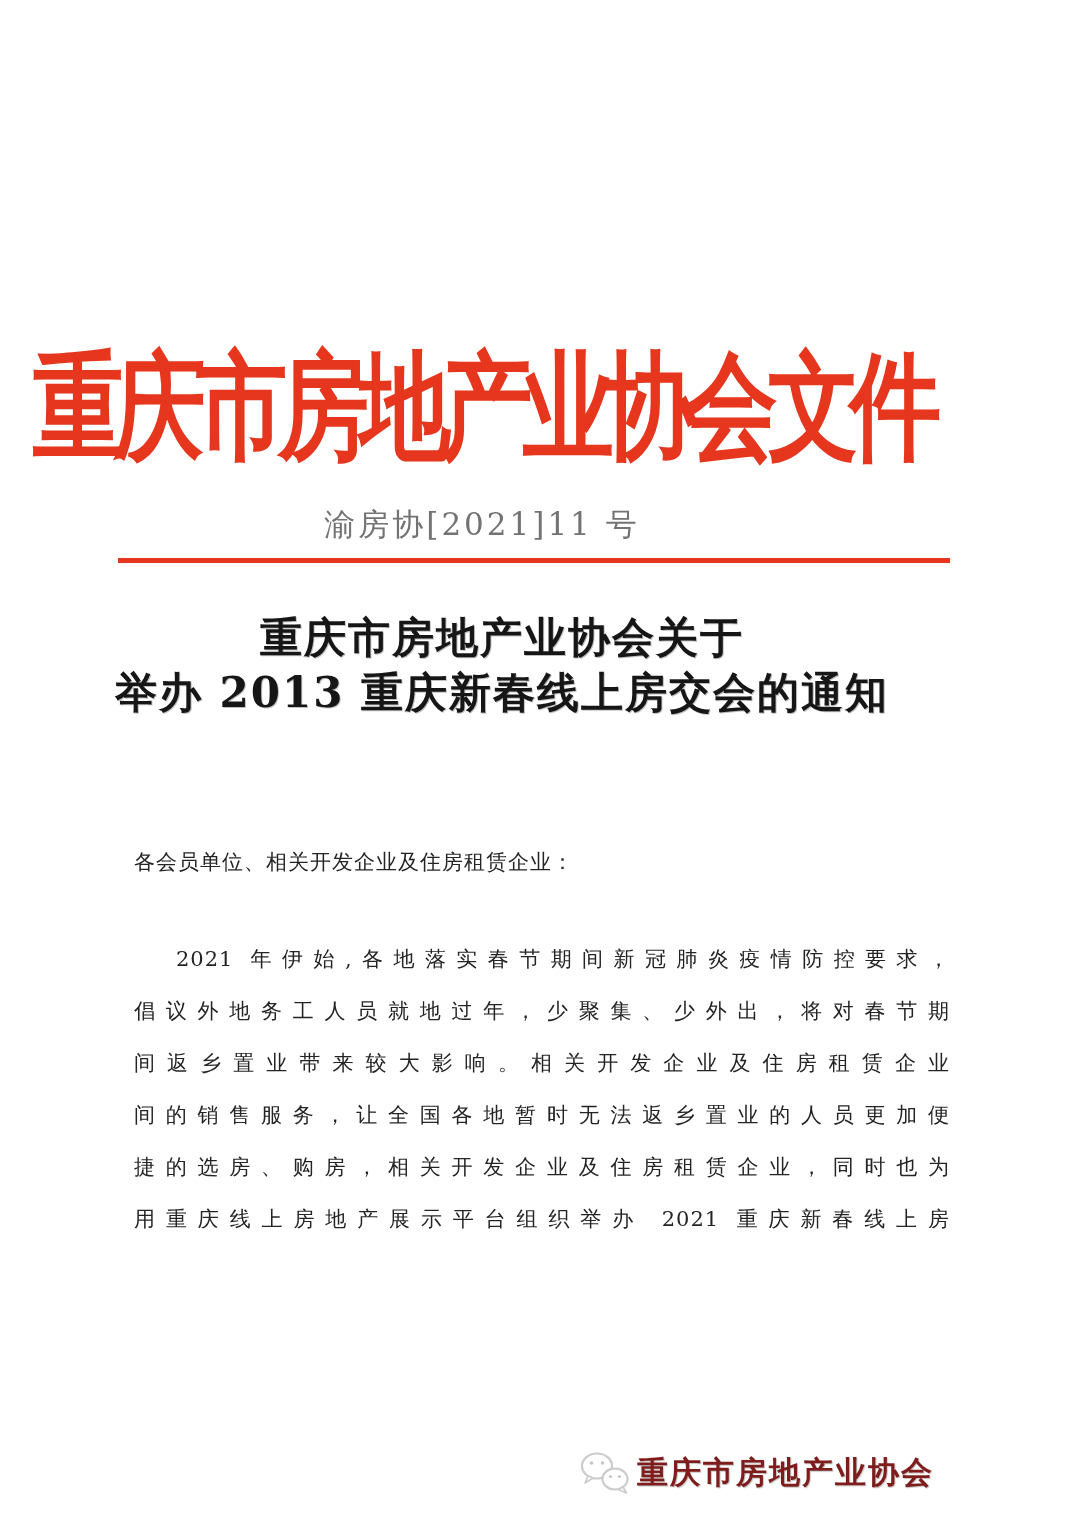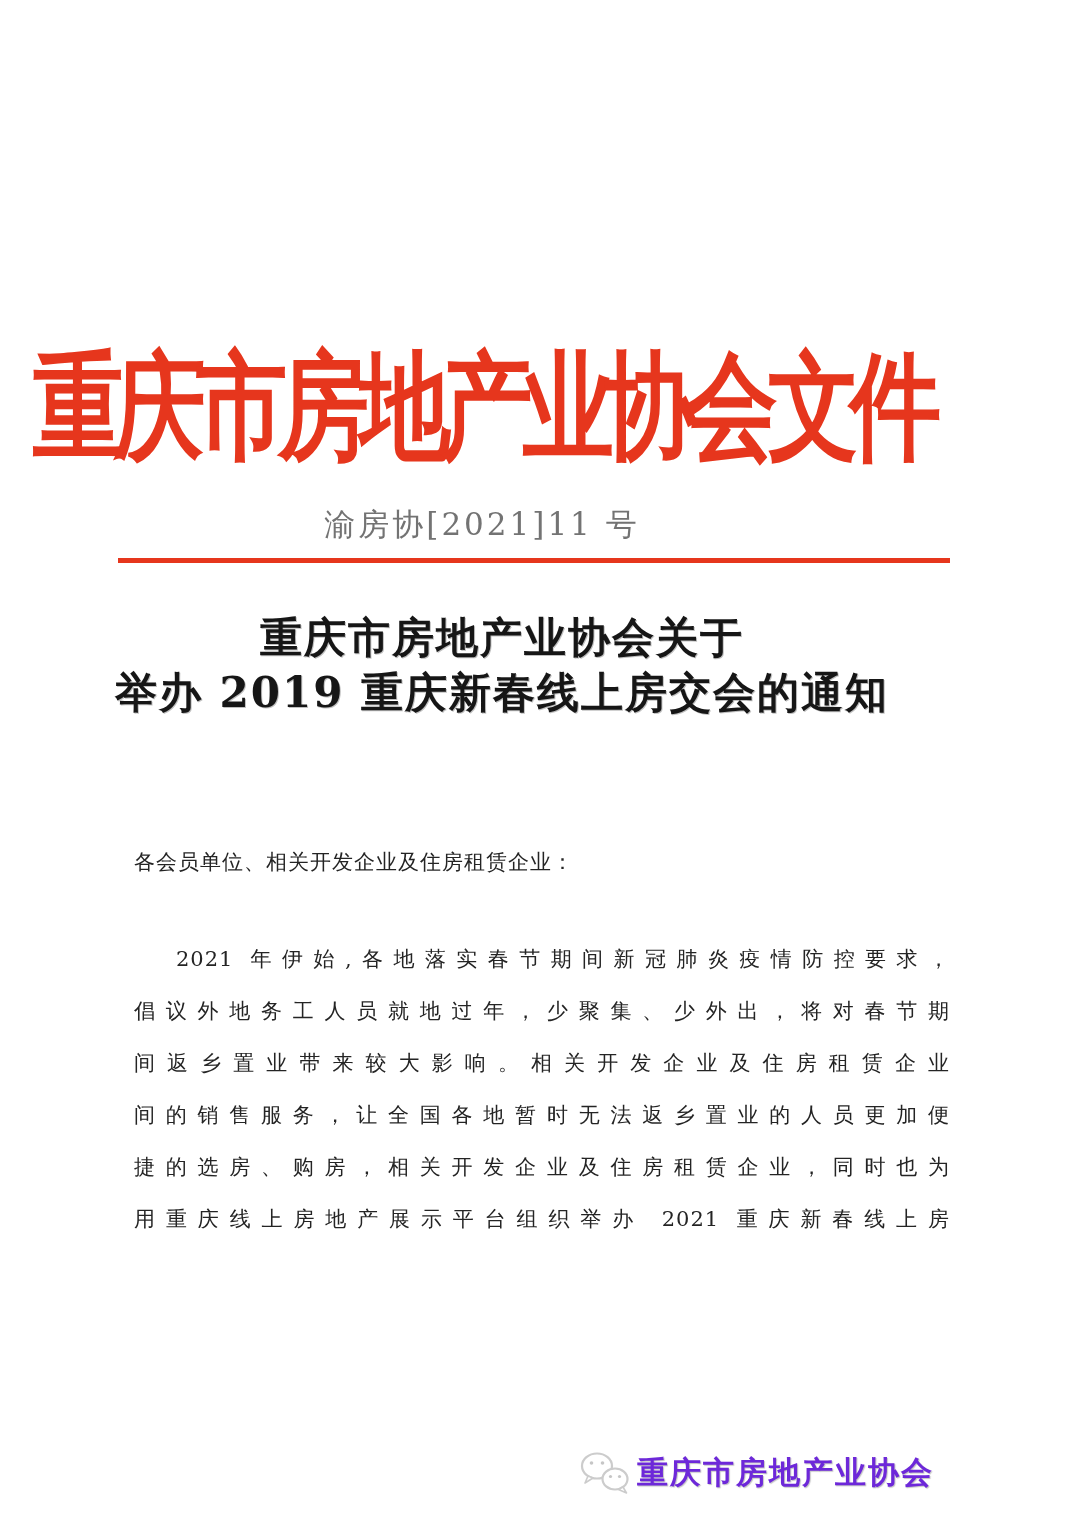--- a/index.html
+++ b/index.html
@@ -99,40 +99,40 @@
     display:flex;
     align-items:center;
     gap:6px;
     color:var(--watermark-gray);
   }
   .footer .wm-text{
     font-family:"DejaVu Sans","Liberation Sans",sans-serif;
     font-size:31px;
     font-weight:bold;
     letter-spacing:2px;
-    color:#6d28d9;
+    color:#7f1d1d;
     text-shadow:1px 1px 1px #c3c3c3,-1px -1px 0 #ffffff;
     white-space:nowrap;
   }
   .footer svg{display:block;}
 </style>
 </head>
 <body>
 
 <div class="page">
 
   <div class="masthead">重庆市房地产业协会文件</div>
 
   <div class="doc-number">渝房协[2021]11 号</div>
 
   <div class="red-rule"></div>
 
   <div class="doc-title">
     <div>重庆市房地产业协会关于</div>
-    <div>举办 2019 重庆新春线上房交会的通知</div>
+    <div>举办 2013 重庆新春线上房交会的通知</div>
   </div>
 
   <div class="body-text">
       <div class="body-line">各会员单位、相关开发企业及住房租赁企业：</div>
       <div class="body-line justify" style="text-indent: 2em; margin-top: 45px;">2021 年伊始,各地落实春节期间新冠肺炎疫情防控要求，</div>
       <div class="body-line justify">倡议外地务工人员就地过年，少聚集、少外出，将对春节期</div>
       <div class="body-line justify">间返乡置业带来较大影响。相关开发企业及住房租赁企业</div>
       <div class="body-line justify">间的销售服务，让全国各地暂时无法返乡置业的人员更加便</div>
       <div class="body-line justify">捷的选房、购房，相关开发企业及住房租赁企业，同时也为</div>
       <div class="body-line justify">用重庆线上房地产展示平台组织举办 2021 重庆新春线上房</div>

